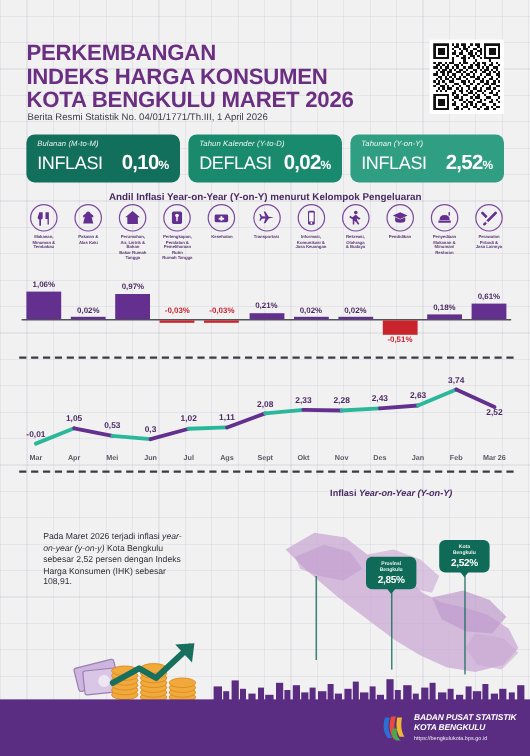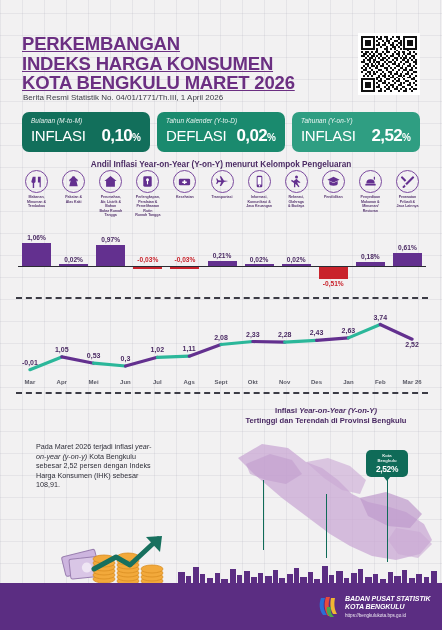--- a/index.html
+++ b/index.html
@@ -15,21 +15,21 @@
     background:
       repeating-linear-gradient(0deg, rgba(140,140,160,.13) 0 1px, transparent 1px 22px),
       repeating-linear-gradient(90deg, rgba(140,140,160,.13) 0 1px, transparent 1px 22px),
       #f2f1f2;
   }
   
   .header { position:absolute; left:0; top:0; width:442px; height:108px; }
   .title {
     position:absolute; left:22px; top:34px;
     font-size:18.5px; font-weight:bold; color:#6b2f82;
-    line-height:19.5px; letter-spacing:-.2px;text-decoration:underline;
+    line-height:19.5px; letter-spacing:-.2px;
   }
   .title .ln { display:block; white-space:nowrap; }
   .subtitle {
     position:absolute; left:23px; top:93px;
     font-size:8px; color:#3c3c46; white-space:nowrap;
   }
   .qr {
     position:absolute; left:358px; top:33px; width:62px; height:62px;
     background:#fff; padding:3px;
   }
@@ -625,33 +625,36 @@
     <span>inflasi </span><i>year-on-year</i>
     <i>(y-on-y)</i><span> Kota Bengkulu</span>
     <span>sebesar 2,52 persen</span>
     <span>dengan Indeks Harga</span>
     <span>Konsumen (IHK) sebesar</span>
     <span>108,91.</span>
   </div>
 
   <div class="map-title">
     <span>Inflasi </span><i>Year-on-Year (Y-on-Y)</i><br>
-    <span>Tertinggi dan Terendah di Provinsi Bengkulu</span>
   </div>
   <div class="mapwrap">
     <svg width="230" height="140" viewBox="0 0 230 140">
       <path d="M28 30 L52 16 L78 20 L96 34 L112 40 L128 52 L142 66 L158 74 L176 78 L196 84 L214 96 L222 112 L210 126 L186 132 L162 128 L140 118 L120 106 L104 94 L88 82 L72 70 L58 58 L44 46 Z" fill="#c9a8d4" opacity="0.75"></path>
       <path d="M96 34 L118 30 L140 38 L156 52 L150 66 L132 62 L114 50 Z" fill="#c9a8d4" opacity="0.6"></path>
       <path d="M150 70 L176 64 L198 72 L212 86 L200 100 L178 98 L158 88 Z" fill="#bf9acc" opacity="0.7"></path>
       <path d="M186 100 L210 104 L222 116 L208 130 L188 126 L178 112 Z" fill="#c9a8d4" opacity="0.6"></path>
       <path d="M36 36 L60 26 L82 32 L92 46 L76 56 L56 52 L40 46 Z" fill="#bf9acc" opacity="0.55"></path>
     </svg>
     <div class="pinstem" style="left:53px; top:52px; height:70px;"></div>
     <div class="pinstem" style="left:116px; top:66px; height:64px;"></div>
     <div class="pinstem" style="left:177px; top:52px; height:82px;"></div>
+    <div class="pin" style="left:95px; top:36px;">
+      <div class="pn">Provinsi<br>Bengkulu</div>
+      <div class="pv">2,85%</div>
+    </div>
     <div class="pin" style="left:156px; top:22px;">
       <div class="pn">Kota<br>Bengkulu</div>
       <div class="pv">2,52%</div>
     </div>
   </div>
 
   <div class="money">
     <svg width="120" height="52" viewBox="0 0 120 52">
       <g transform="rotate(-14 30 30)">
         <rect x="6" y="16" width="34" height="20" rx="2" fill="#cdb5df" stroke="#9a7fb0" stroke-width="1"></rect>

